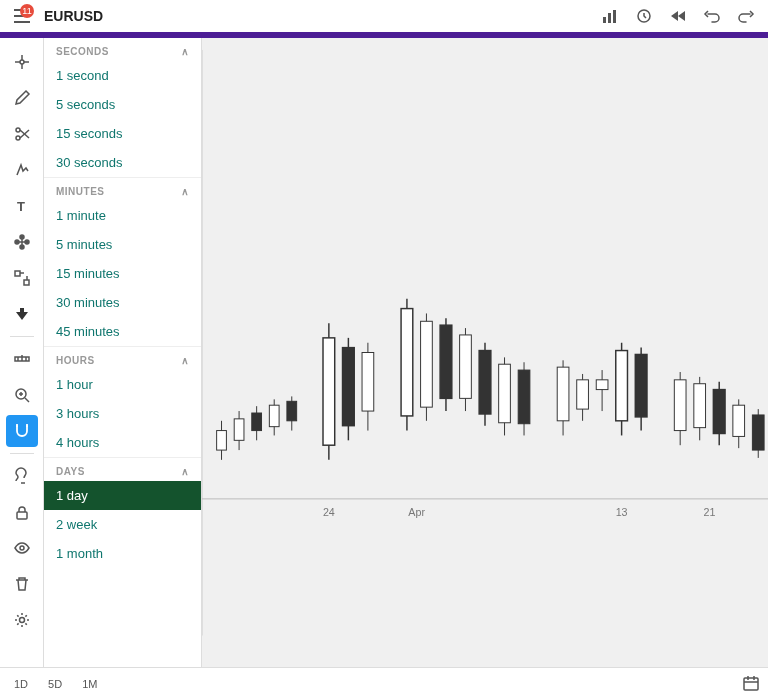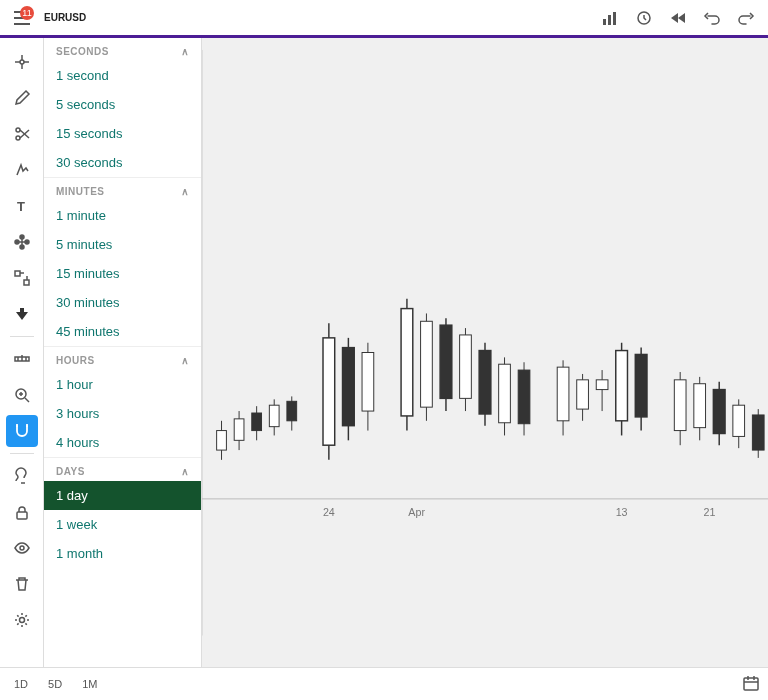--- a/index.html
+++ b/index.html
@@ -1,25 +1,25 @@
 <!DOCTYPE html>
 <html><head>
   <meta charset="utf-8">
   <style>
     * { box-sizing: border-box; margin: 0; padding: 0; }
     body { font-family: Arial, sans-serif; font-size: 13px; background: #f0f0f0; width: 768px; height: 700px; overflow: hidden; }
 
     .app-container { display: flex; flex-direction: column; width: 768px; height: 700px; }
 
     
-    .header { display: flex; align-items: center; height: 38px; background: #fff; border-bottom: 3px solid #4c1d95; padding: 0 8px; gap: 8px; }
+    .header { display: flex; align-items: center; height: 38px; background: #fff; border-bottom: 6px solid #4c1d95; padding: 0 8px; gap: 8px; }
     .hamburger-btn { width: 28px; height: 28px; display: flex; flex-direction: column; justify-content: center; align-items: center; gap: 4px; cursor: pointer; position: relative; }
     .hamburger-btn .line { width: 16px; height: 2px; background: #555; }
     .notification-badge { position: absolute; top: 2px; right: 2px; background: #e74c3c; color: #fff; border-radius: 50%; width: 14px; height: 14px; font-size: 9px; display: flex; align-items: center; justify-content: center; }
-    .symbol-label { font-size: 10px; font-weight: 600; color: #222; margin-right: auto; }
+    .symbol-label { font-size: 14px; font-weight: 600; color: #222; margin-right: auto; }
     .header-icons { display: flex; gap: 6px; align-items: center; }
     .header-icon-btn { width: 28px; height: 28px; display: flex; align-items: center; justify-content: center; cursor: pointer; color: #555; font-size: 14px; }
 
     
     .main-area { display: flex; flex: 1; overflow: hidden; }
 
     
     .left-sidebar { width: 44px; background: #fff; border-right: 1px solid #ddd; display: flex; flex-direction: column; align-items: center; padding: 8px 0; gap: 4px; }
     .sidebar-icon { width: 32px; height: 32px; display: flex; align-items: center; justify-content: center; cursor: pointer; color: #555; font-size: 16px; border-radius: 4px; }
     .sidebar-icon.active { background: #2196F3; color: #fff; }
@@ -229,21 +229,21 @@
           <span class="chevron">∧</span>
         </div>
         <div class="dropdown-item">1 hour</div>
         <div class="dropdown-item">3 hours</div>
         <div class="dropdown-item">4 hours</div>
         <div class="dropdown-section-header">
           <span>DAYS</span>
           <span class="chevron">∧</span>
         </div>
         <div class="dropdown-item selected">1 day</div>
-        <div class="dropdown-item">1 week</div>
+        <div class="dropdown-item">2 week</div>
         <div class="dropdown-item">1 month</div>
       </div>
 
     <div class="chart-area">
       <svg class="chart-svg" viewBox="0 0 580 620" preserveAspectRatio="xMidYMid meet">
 
         <line x1="0" y1="0" x2="0" y2="600" stroke="#ccc" stroke-width="1"></line>
 
         <line x1="20" y1="380" x2="20" y2="420" stroke="#333" stroke-width="1"></line>
         <rect x="15" y="390" width="10" height="20" fill="white" stroke="#333" stroke-width="1"></rect>

